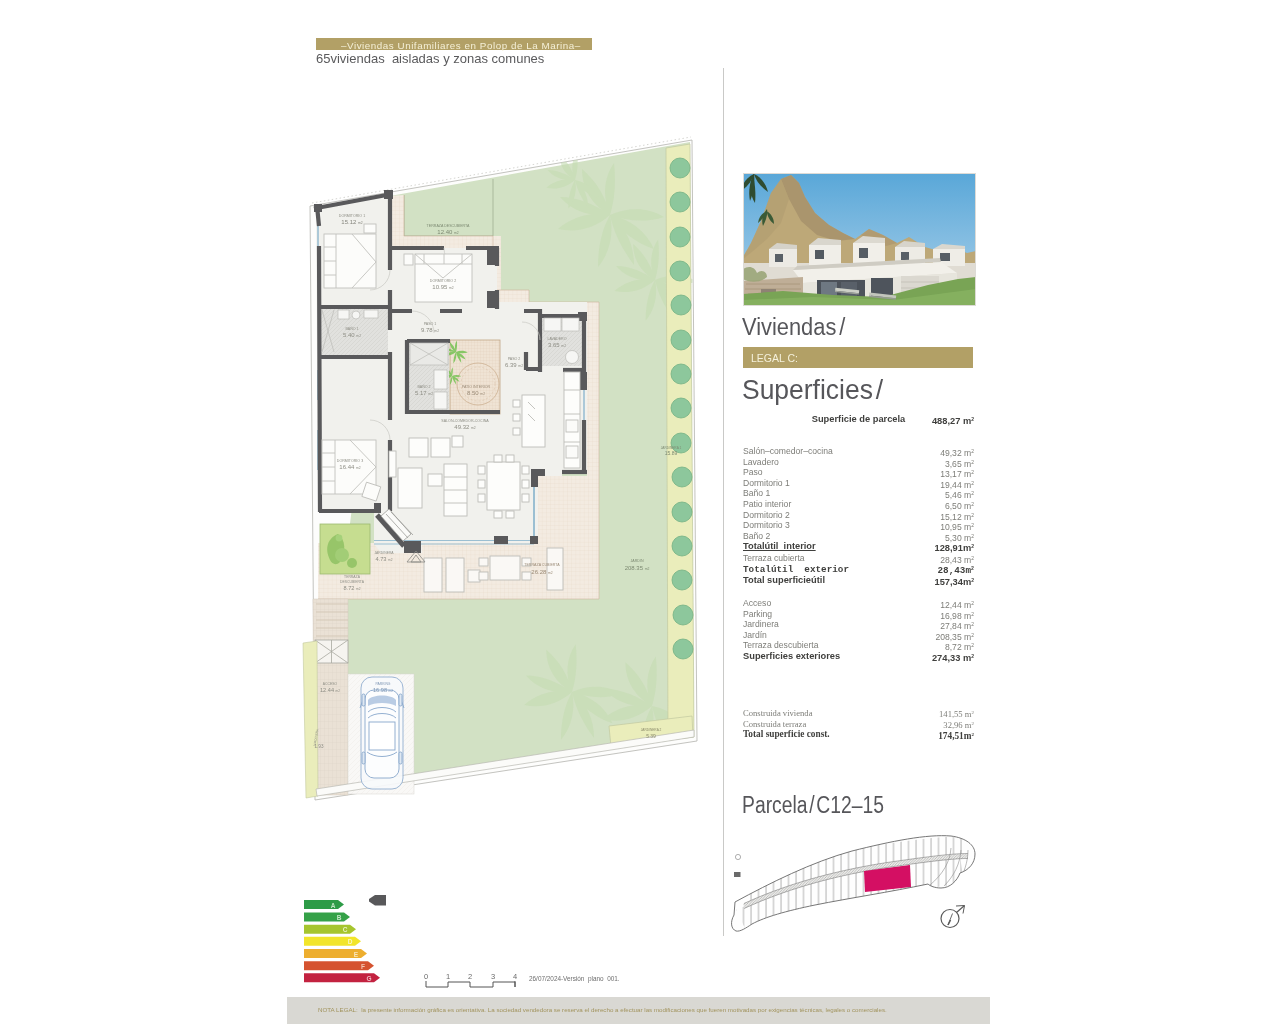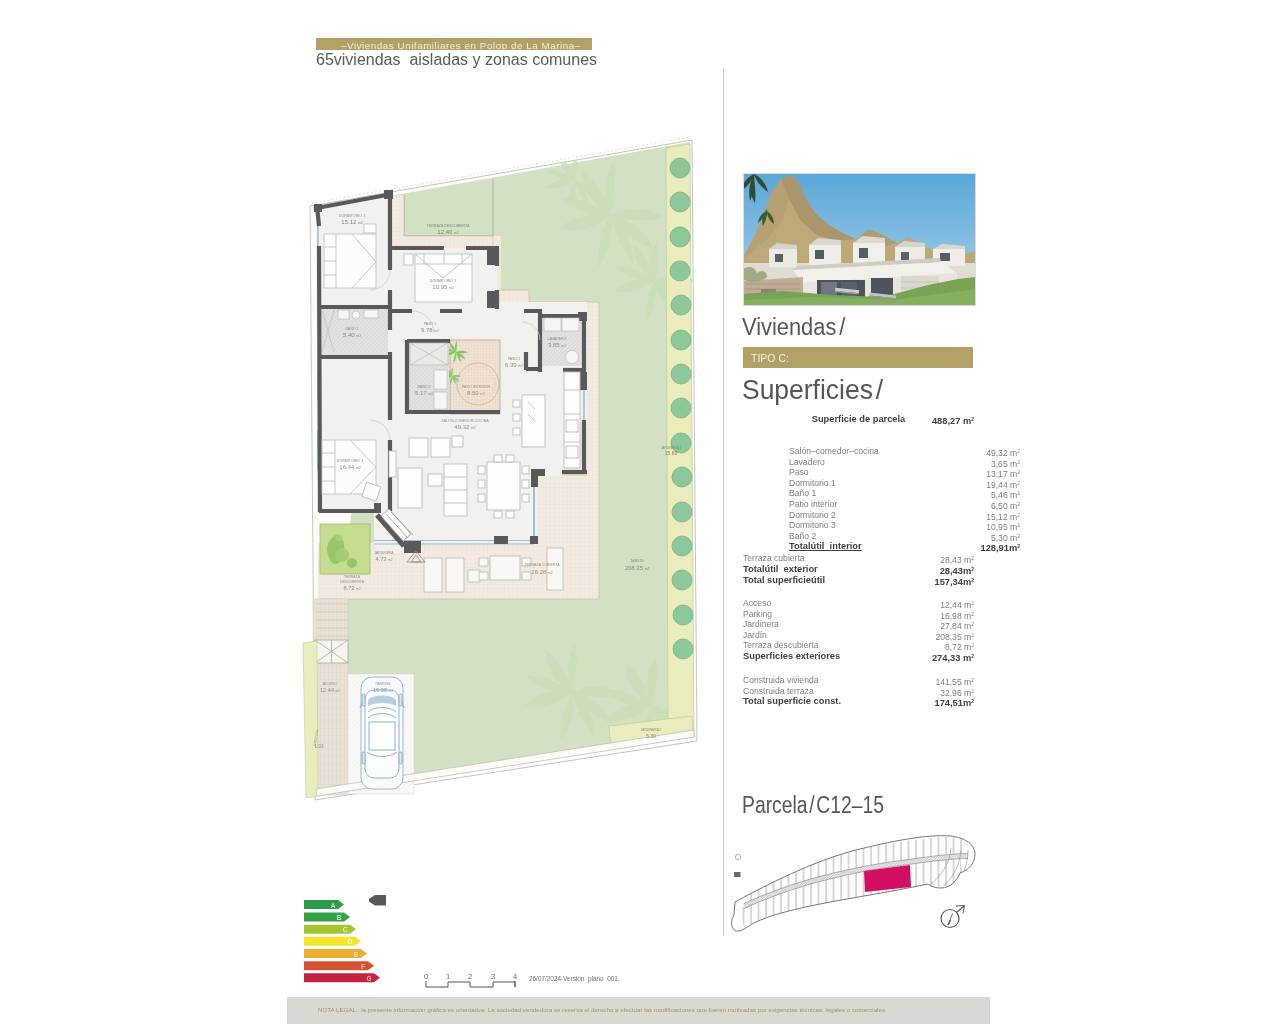--- a/index.html
+++ b/index.html
@@ -11,21 +11,21 @@
   .bold{font-weight:bold;color:#3f3f3d;font-size:9.3px;}
   sup{font-size:5px;vertical-align:3px;}
 </style>
 </head>
 <body>
 
 <div class="abs" style="left:316px;top:38px;width:276px;height:12px;background:#b2a066;"></div>
 
 <div class="abs" style="left:321px;top:39.5px;width:280px;font-size:9.8px;letter-spacing:0.55px;color:#f5f0d8;white-space:nowrap;margin-left:20px;">–Viviendas Unifamiliares en Polop de La Marina–</div>
 
-<div class="abs" style="left:316px;top:51px;width:320px;font-size:16px;color:#5a5a5c;">65viviendas&nbsp; aisladas y zonas comunes</div>
+<div class="abs" style="left:316px;top:51px;width:320px;font-size:13px;color:#5a5a5c;">65viviendas&nbsp; aisladas y zonas comunes</div>
 
 <div class="abs" style="left:723px;top:68px;width:1px;height:868px;background:#c9c9c7;"></div>
 
 <svg class="abs" style="left:300px;top:128px;" width="420" height="690" viewBox="300 128 420 690">
 <defs>
   <pattern id="tile" width="4.2" height="4.2" patternUnits="userSpaceOnUse">
     <rect width="4.2" height="4.2" fill="#f3ebe1"></rect>
     <path d="M0,0 H4.2 M0,0 V4.2" stroke="#e7dacb" stroke-width="0.5"></path>
   </pattern>
   <pattern id="tileS" width="3" height="3" patternUnits="userSpaceOnUse">
@@ -455,57 +455,57 @@
     <path d="M24,36 C20,41 18,47 20,53 C23,48 25,41 24,36 Z M24,38 C28,41 31,45 31,51 C27,48 24,43 24,38 Z M24,38 C19,40 16,44 15,50 C19,47 22,42 24,38 Z" fill="#3a5a36"></path>
   </g>
 
   <rect x="0.5" y="0.5" width="232" height="132" fill="none" stroke="#dddbd6" stroke-width="1"></rect>
 </svg>
 
 <div class="abs" style="left:742px;top:314px;font-size:23px;color:#56565a;letter-spacing:0px;transform:scaleX(0.95);transform-origin:left top;">Viviendas<span style="margin-left:3px;">/</span></div>
 
 <div class="abs" style="left:743px;top:347px;width:230px;height:21px;background:#b2a066;"></div>
 
-<div class="abs" style="left:751px;top:352px;font-size:10.5px;color:#f5f1dc;">TIPO C:</div>
+<div class="abs" style="left:751px;top:352px;font-size:10.5px;color:#f5f1dc;">LEGAL C:</div>
 
 <div class="abs" style="left:742px;top:375px;font-size:27px;color:#56565a;letter-spacing:0px;transform:scaleX(0.98);transform-origin:left top;">Superficies<span style="margin-left:3px;">/</span></div>
 
 <div class="tbl" style="top:413px;">
   <div class="row bold" style="height:12px;line-height:12px;text-align:center;">Superficie de parcela<span class="v">488,27 m<sup>2</sup></span></div>
 </div>
 
-<div class="tbl" style="top:446px;margin-left:46px;">
+<div class="tbl" style="top:446px;">
   <div class="row">Salón–comedor–cocina<span class="v">49,32 m<sup>2</sup></span></div>
   <div class="row">Lavadero<span class="v">3,65 m<sup>2</sup></span></div>
   <div class="row">Paso<span class="v">13,17 m<sup>2</sup></span></div>
   <div class="row">Dormitorio 1<span class="v">19,44 m<sup>2</sup></span></div>
   <div class="row">Baño 1<span class="v">5,46 m<sup>2</sup></span></div>
   <div class="row">Patio interior<span class="v">6,50 m<sup>2</sup></span></div>
   <div class="row">Dormitorio 2<span class="v">15,12 m<sup>2</sup></span></div>
   <div class="row">Dormitorio 3<span class="v">10,95 m<sup>2</sup></span></div>
   <div class="row">Baño 2<span class="v">5,30 m<sup>2</sup></span></div>
   <div class="row bold" style="height:11px;line-height:11px;text-decoration:underline;">Totalútil&nbsp; interior<span class="v">128,91m<sup>2</sup></span></div>
 </div>
 
 <div class="tbl" style="top:553px;">
   <div class="row">Terraza cubierta<span class="v">28,43 m<sup>2</sup></span></div>
-  <div class="row bold" style="height:11px;line-height:11px;">Totalútil&nbsp; exterior<span class="v">28,43m<sup>2</sup></span></div>
+  <div class="row bold" style="height:11px;line-height:11px;font-family:Liberation Mono, monospace;">Totalútil&nbsp; exterior<span class="v">28,43m<sup>2</sup></span></div>
   <div class="row bold" style="height:11px;line-height:11px;">Total superficieútil<span class="v">157,34m<sup>2</sup></span></div>
 </div>
 
 <div class="tbl" style="top:598px;">
   <div class="row">Acceso<span class="v">12,44 m<sup>2</sup></span></div>
   <div class="row">Parking<span class="v">16,98 m<sup>2</sup></span></div>
   <div class="row">Jardinera<span class="v">27,84 m<sup>2</sup></span></div>
   <div class="row">Jardín<span class="v">208,35 m<sup>2</sup></span></div>
   <div class="row">Terraza descubierta<span class="v">8,72 m<sup>2</sup></span></div>
   <div class="row bold" style="height:11px;line-height:11px;">Superficies exteriores<span class="v">274,33 m<sup>2</sup></span></div>
 </div>
 
-<div class="tbl" style="top:675px;">
+<div class="tbl" style="top:708px;font-family:Liberation Serif, serif;">
   <div class="row">Construida vivienda<span class="v">141,55 m<sup>2</sup></span></div>
   <div class="row">Construida terraza<span class="v">32,96 m<sup>2</sup></span></div>
   <div class="row bold" style="height:11px;line-height:11px;">Total superficie const.<span class="v">174,51m<sup>2</sup></span></div>
 </div>
 
 <div class="abs" style="left:742px;top:792px;font-size:23px;color:#56565a;transform:scaleX(0.84);transform-origin:left top;">Parcela<span style="margin-left:2px;">/</span><span style="margin-left:2px;">C12–15</span></div>
 
 <svg class="abs" style="left:728px;top:823px;" width="252" height="137" viewBox="728 823 252 137">
   <defs>
     <pattern id="divpat" width="7.5" height="8" patternUnits="userSpaceOnUse">

